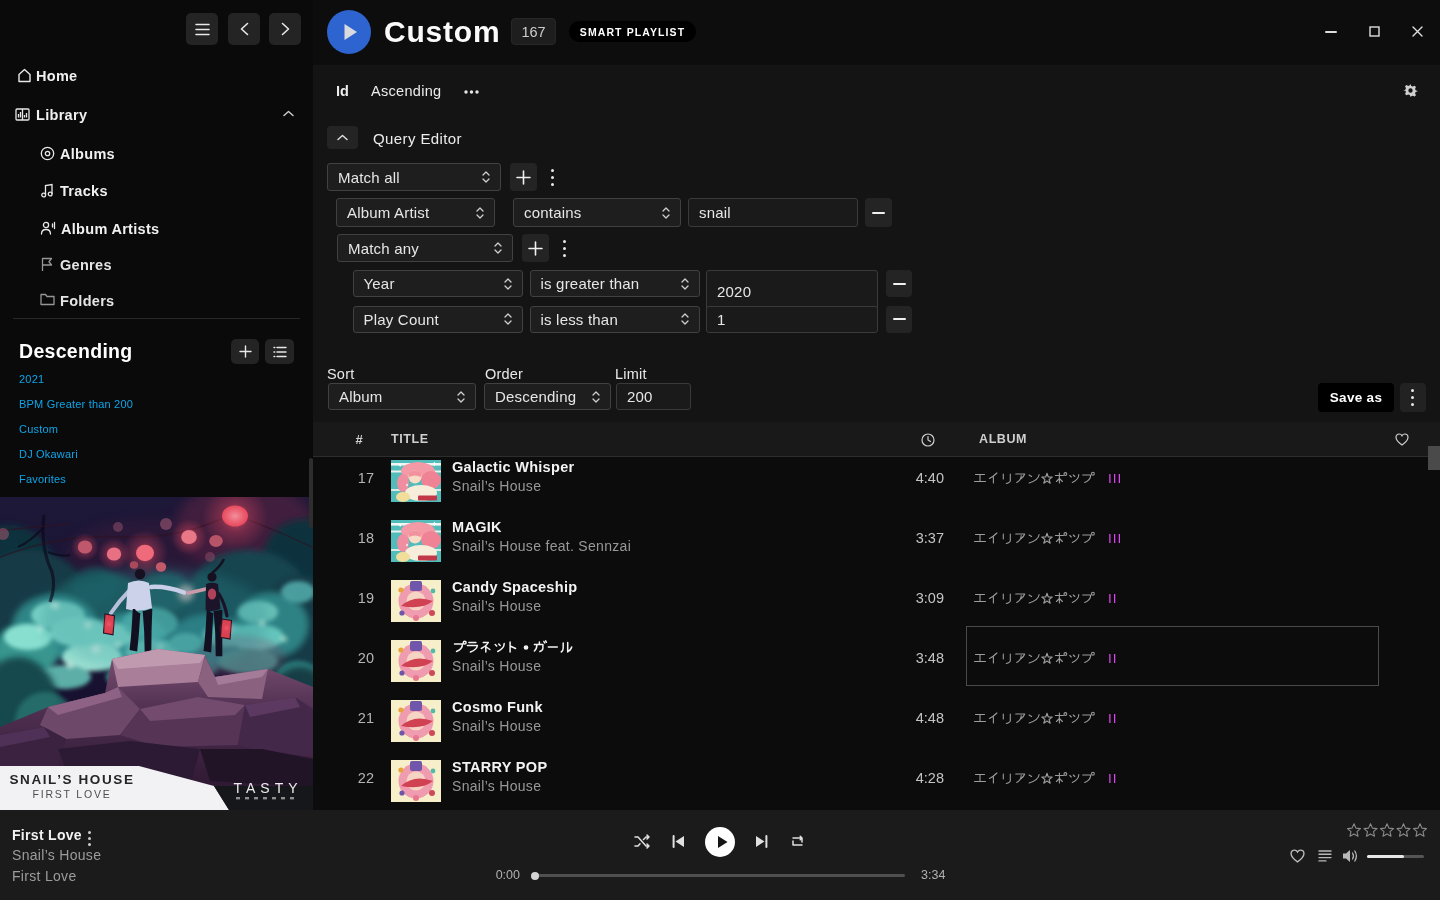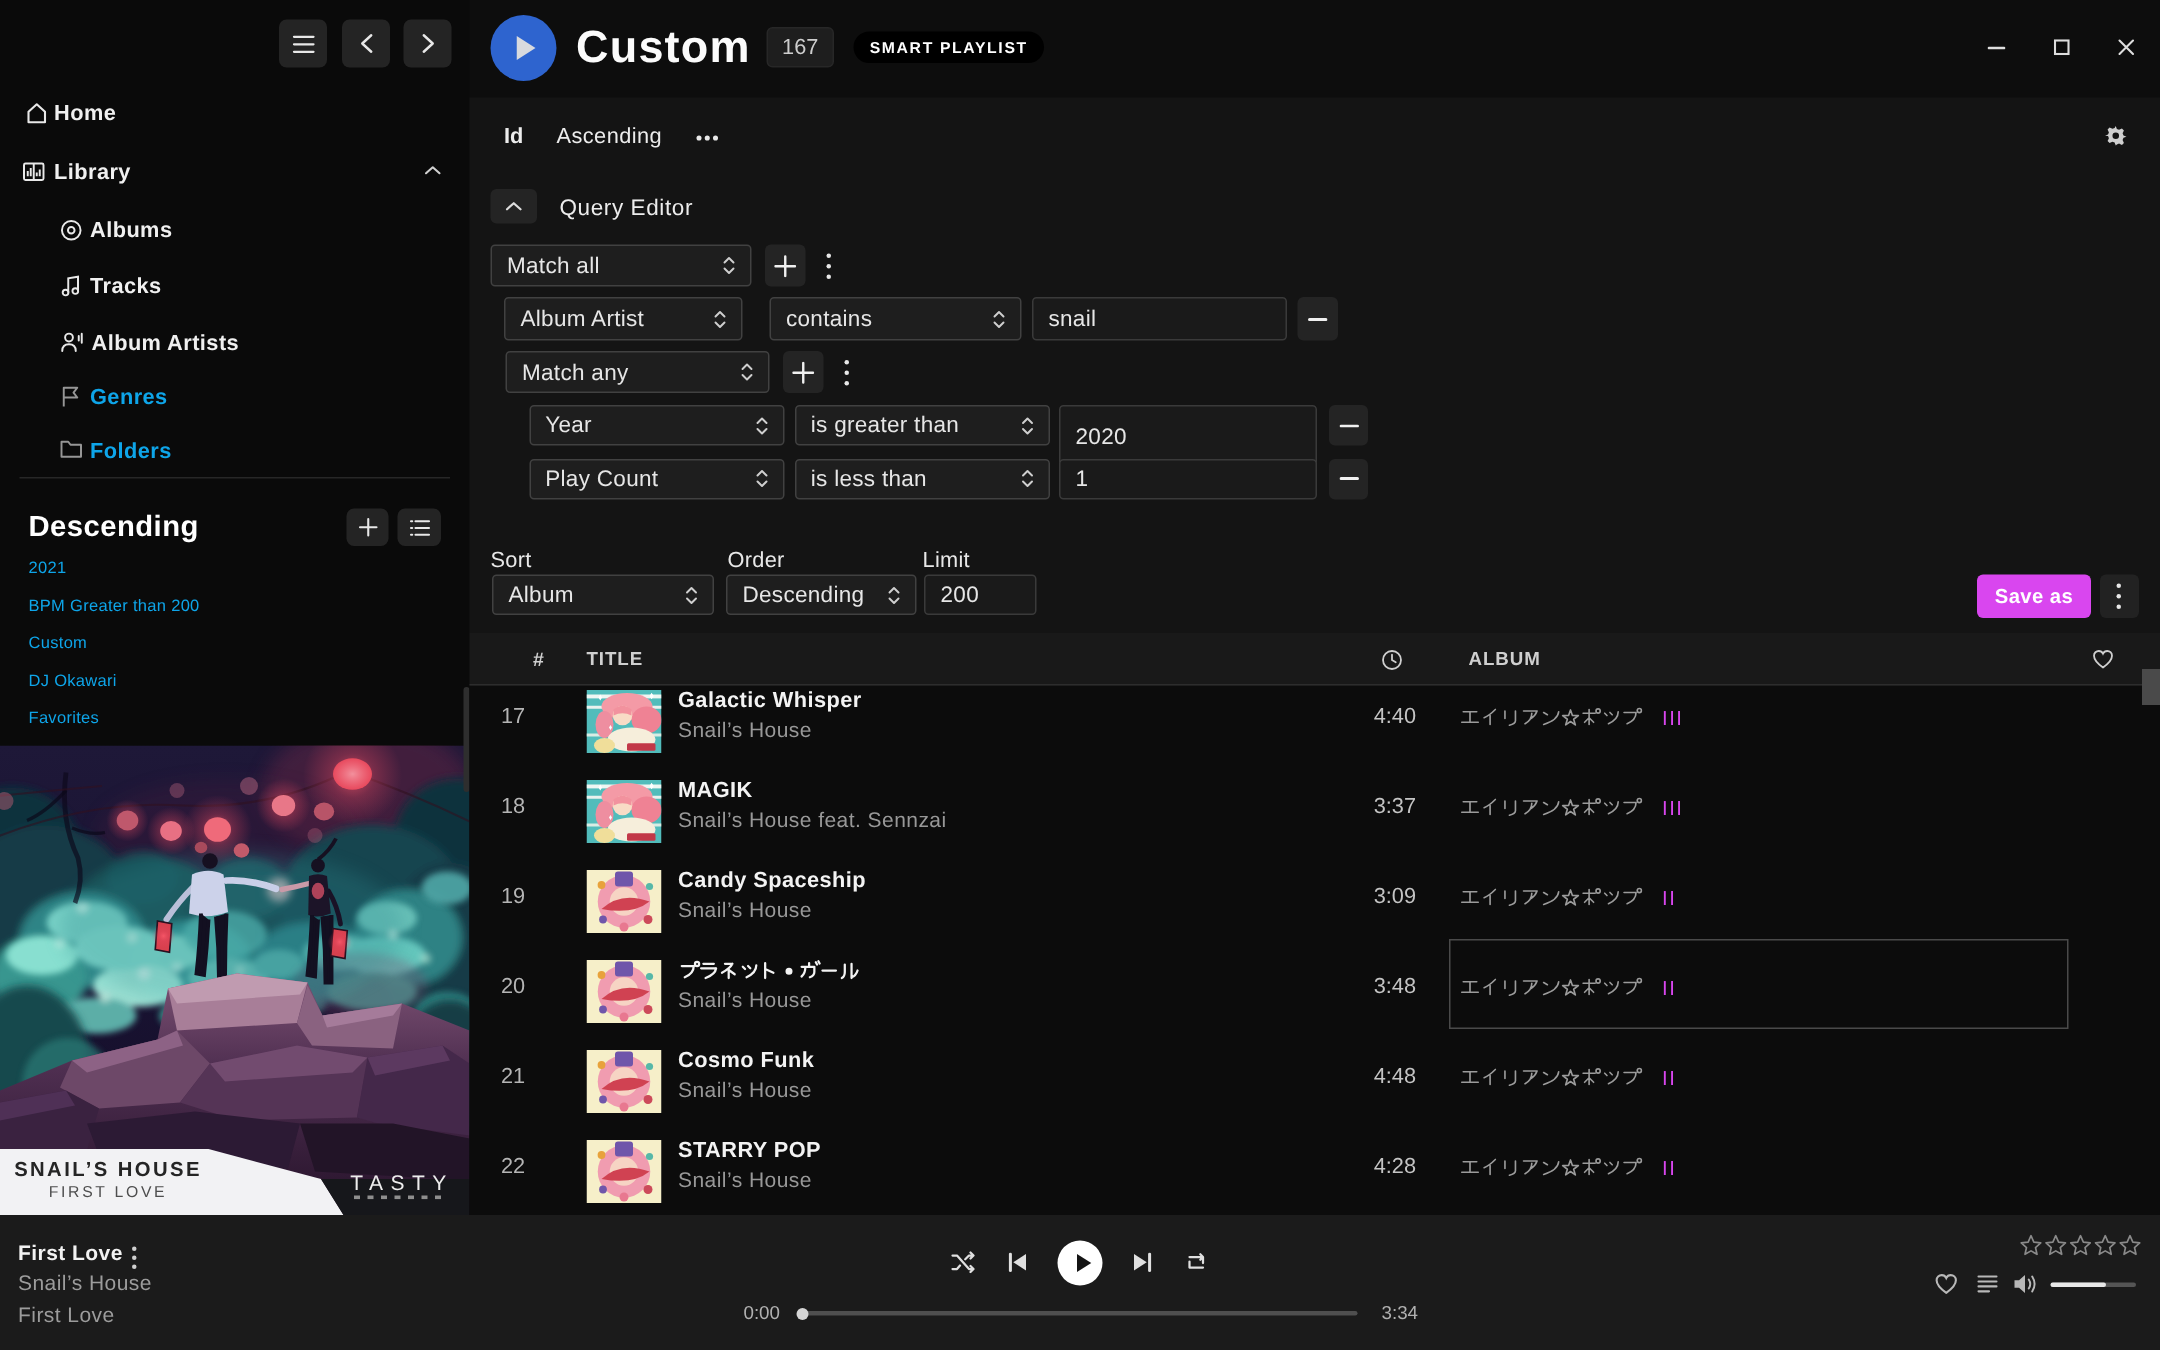--- a/index.html
+++ b/index.html
@@ -1,31 +1,31 @@
 <!DOCTYPE html>
 <html><head><meta charset="utf-8"><style>
 *{margin:0;padding:0;box-sizing:border-box}
 html,body{width:1440px;height:900px;overflow:hidden;background:#0c0c0c;font-family:"Liberation Sans",sans-serif;-webkit-font-smoothing:antialiased}
 #sidebar{position:absolute;left:0;top:0;width:313px;height:810px;background:#0a0a0a;overflow:hidden}
 .sbtn{position:absolute;width:32px;height:32px;background:#242424;border-radius:5px;display:flex;align-items:center;justify-content:center}
 .nav{position:absolute;font-size:14.5px;font-weight:bold;color:#f0f0f0;letter-spacing:.3px}
-.nav.dim{color:#0ea5e9}
+.nav.dim{color:#e5e5e5}
 .pl{position:absolute;font-size:11px;color:#0ea5e9;letter-spacing:.2px}
 #topbar{position:absolute;left:313px;top:0;width:1127px;height:65px;background:#0d0d0d}
 #content{position:absolute;left:313px;top:65px;width:1127px;height:357px;background:#141414}
 .sel,.inp{position:absolute;background:#1e1e1e;border:1px solid #414141;border-radius:3px;color:#e6e6e6;font-size:15px;display:flex;align-items:center;padding-left:10px;letter-spacing:.2px}
 .inp{background:#1a1a1a;border-color:#3a3a3a}
 .unfold{position:absolute;right:9px;top:50%;transform:translateY(-50%)}
 .qbtn{position:absolute;background:#242424;border-radius:4px;display:flex;align-items:center;justify-content:center}
 .dots3{position:absolute;width:4px}
 .dots3 i{display:block;width:3.4px;height:3.4px;border-radius:50%;background:#e8e8e8;margin:0 0 3.4px 0}
 .lbl{position:absolute;font-size:14.5px;color:#e8e8e8;letter-spacing:.2px}
 #thead{position:absolute;left:313px;top:422px;width:1127px;height:35px;background:#191919;border-bottom:1px solid #2d2d2d;color:#cfcfcf}
 #rowsarea{position:absolute;left:313px;top:458px;width:1127px;height:352px;background:#0c0c0c;overflow:hidden}
-.rnum{position:absolute;width:40px;text-align:left;font-size:14.5px;color:#b5b5b5}
+.rnum{position:absolute;width:40px;text-align:right;font-size:14.5px;color:#b5b5b5}
 .rtitle{position:absolute;left:139px;font-size:14.5px;font-weight:bold;color:#f3f3f3;letter-spacing:.3px}
 .rartist{position:absolute;left:139px;font-size:14px;color:#989898;letter-spacing:.3px}
 .rdur{position:absolute;width:60px;text-align:right;font-size:14.5px;color:#c4c4c4}
 .ralb{position:absolute;left:660px;display:flex;align-items:center;color:#9b9b9b}
 .albtxt{font-size:13.5px;color:#d946ef;margin-left:13px;letter-spacing:1px}
 #footer{position:absolute;left:0;top:810px;width:1440px;height:90px;background:#1b1b1b}
 .ft1{position:absolute;left:12px;top:17px;font-size:14px;font-weight:bold;color:#f2f2f2;letter-spacing:.3px}
 .ft2{position:absolute;left:12px;font-size:14px;color:#9c9c9c;letter-spacing:.3px}
 svg{display:block}
 </style></head>
@@ -476,21 +476,21 @@
   <div class="lbl" style="left:14px;top:301px">Sort</div>
   <div class="lbl" style="left:172px;top:301px">Order</div>
   <div class="lbl" style="left:302px;top:301px">Limit</div>
   <div class="sel" style="left:15px;top:318px;width:148px;height:27px">Album<svg class="unfold" width="10" height="14" viewBox="0 0 10 14">
         <use href="#unf"></use>
       </svg></div>
   <div class="sel" style="left:171px;top:318px;width:127px;height:27px">Descending<svg class="unfold" width="10" height="14" viewBox="0 0 10 14">
         <use href="#unf"></use>
       </svg></div>
   <div class="inp" style="left:303px;top:318px;width:75px;height:27px">200</div>
-  <div style="position:absolute;left:1005px;top:318px;width:76px;height:29px;background:#d946ef;border-radius:4px;display:flex;align-items:center;justify-content:center;font-size:13.5px;font-weight:bold;color:#fff;letter-spacing:.3px">Save as</div>
+  <div style="position:absolute;left:1005px;top:318px;width:76px;height:29px;background:#000000;border-radius:4px;display:flex;align-items:center;justify-content:center;font-size:13.5px;font-weight:bold;color:#fff;letter-spacing:.3px">Save as</div>
   <div class="qbtn" style="left:1087px;top:318px;width:26px;height:29px;background:#222"></div>
   <div class="dots3" style="left:1098px;top:324px">
       <i></i>
       <i></i>
       <i></i>
     </div>
 </div>
 <div id="thead">
   <div style="position:absolute;left:40px;top:10px;width:12px;text-align:center;font-size:13px;font-weight:bold">#</div>
   <div style="position:absolute;left:78px;top:10px;font-size:12.5px;font-weight:bold;letter-spacing:.6px">TITLE</div>

